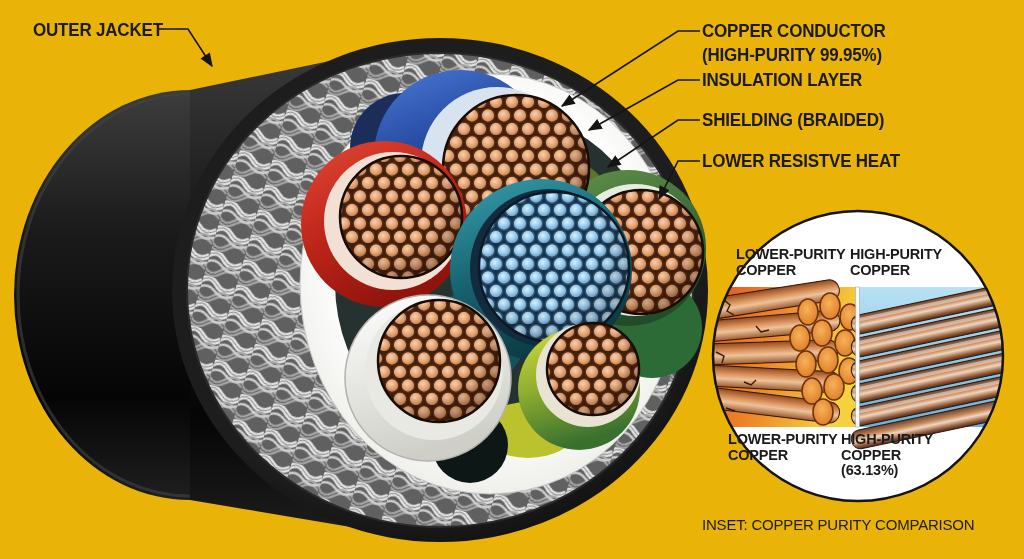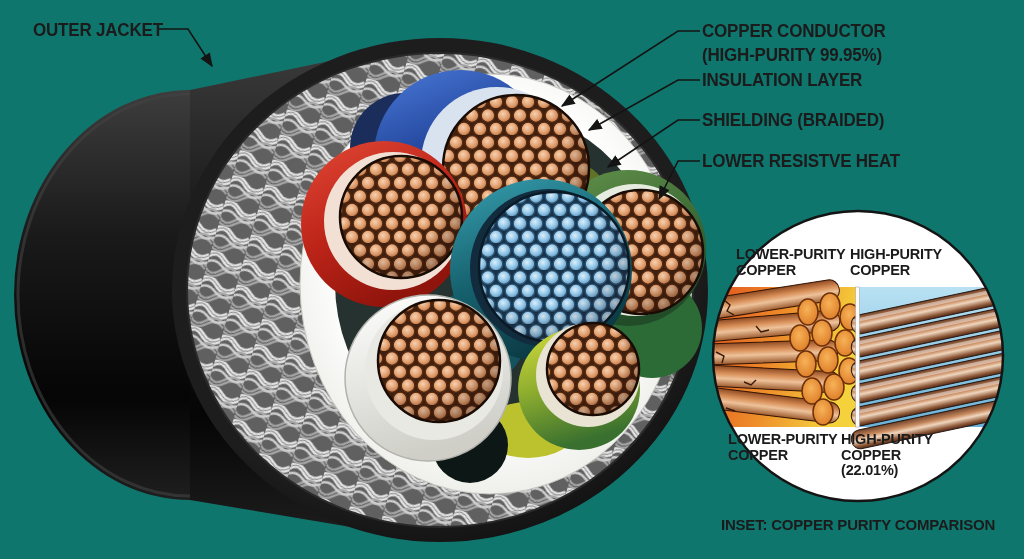--- a/index.html
+++ b/index.html
@@ -1,25 +1,25 @@
 <!DOCTYPE html>
 <html><head>
 <meta charset="utf-8">
 <style>
   html,body{margin:0;padding:0;background:#ffffff;}
-  .stage{position:relative;width:1024px;height:559px;background:#0f766e;overflow:hidden;
+  .stage{position:relative;width:1024px;height:559px;background:#eab308;overflow:hidden;
          font-family:"Liberation Sans","DejaVu Sans",sans-serif;}
   .stage svg{position:absolute;left:0;top:0;}
   .lbl{position:absolute;font-weight:700;font-size:17px;color:#1b1b1b;letter-spacing:-0.2px;
        white-space:nowrap;transform:scaleY(1.07);transform-origin:top left;}
   .lbl-line{line-height:22px;}
   .ins{position:absolute;width:134px;text-align:left;font-weight:700;font-size:14.5px;
        line-height:15.5px;color:#1b1b1b;letter-spacing:-0.2px;}
-  .caption{position:absolute;left:702px;top:516px;width:312px;text-align:center;
-           font-weight:700;font-size:15px;color:#1b1b1b;letter-spacing:-0.2px;}
+  .caption{position:absolute;left:702px;top:516px;width:312px;text-align:left;
+           font-weight:400;font-size:15px;color:#1b1b1b;letter-spacing:-0.2px;}
 </style>
 </head>
 <body>
 
 <div class="stage">
 
 <svg width="1024" height="559" viewBox="0 0 1024 559">
   <defs>
     <linearGradient id="gJacket" x1="0" y1="0" x2="0" y2="1">
       <stop offset="0" stop-color="#3d3d3d"></stop>
@@ -300,18 +300,18 @@
 </div>
 
 <div class="ins" style="left:728px;top:432px;">
   <div>LOWER-PURITY</div>
   <div>COPPER</div>
 </div>
 
 <div class="ins" style="left:841px;top:432px;">
   <div>HIGH-PURITY</div>
   <div>COPPER</div>
-  <div>(22.01%)</div>
+  <div>(63.13%)</div>
 </div>
 
 <div class="caption">INSET: COPPER PURITY COMPARISON</div>
 
 </div>
 
 </body></html>

